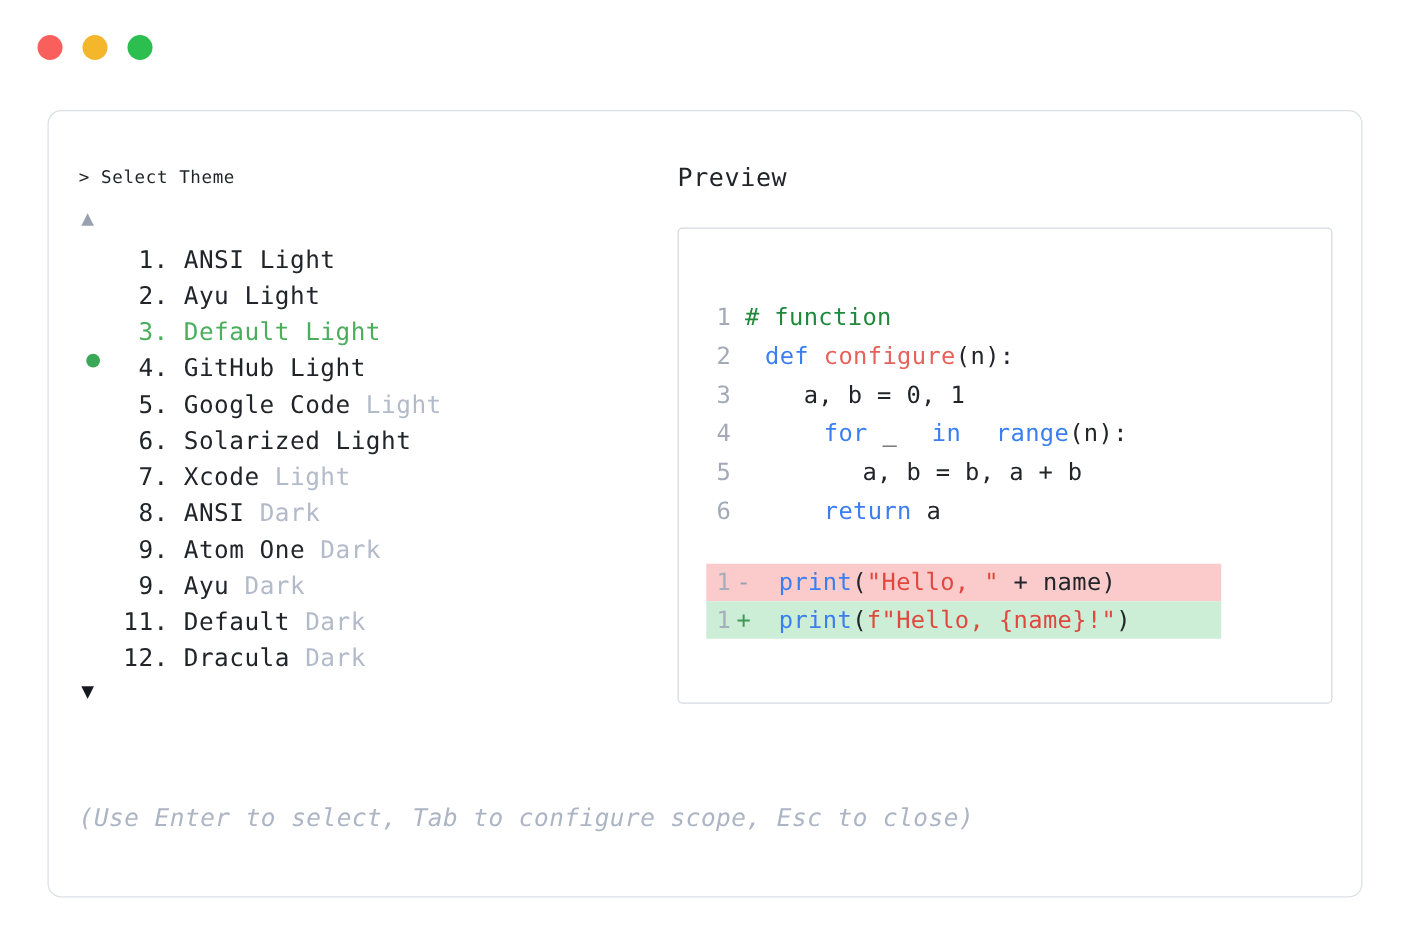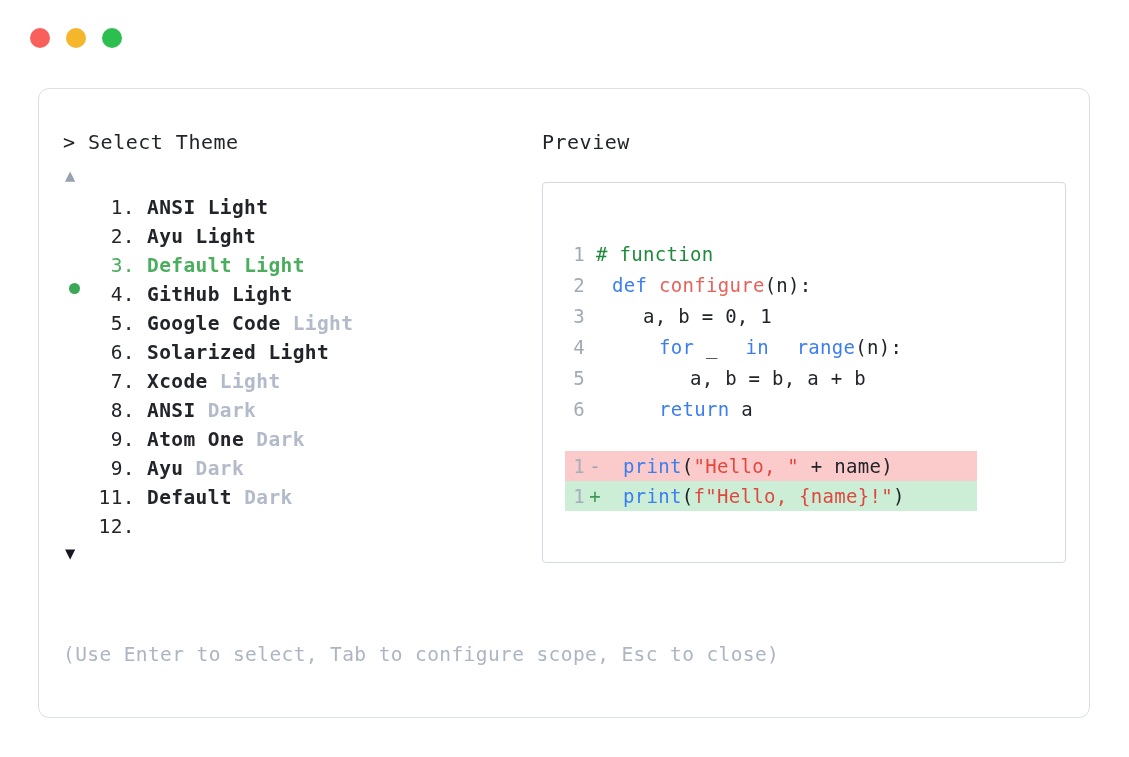--- a/index.html
+++ b/index.html
@@ -51,21 +51,21 @@
   }
 
   
   .left-pane {
     position: absolute;
     left: 24px;
     top: 40px;
     width: 470px;
   }
   .prompt-line {
-    font-size: 20px;
+    font-size: 14px;
     line-height: 26px;
     color: #22242a;
     letter-spacing: 0.5px;
     white-space: pre;
   }
   .scroll-arrow {
     font-size: 17px;
     line-height: 24px;
     height: 24px;
     margin-top: 8px;
@@ -108,38 +108,38 @@
   }
   .num-col {
     width: 42px;
     flex: 0 0 42px;
     text-align: right;
     padding-right: 0;
   }
   .name-col {
     padding-left: 12px;
     white-space: pre;
-    font-weight: bold;
   }
   .theme-row.selected .num-col,
   .theme-row.selected .name-col {
     color: #4aae5d;
   }
   .suffix-dim { color: #b3bac9; }
   .suffix-strong { color: #22242a; }
 
   .hint {
     position: absolute;
     left: 24px;
     top: 553px;
     font-size: 19.5px;
     line-height: 26px;
     letter-spacing: 0.4px;
     color: #adb4c4;
     white-space: pre;
+    font-style: italic;
   }
 
   
   .right-pane {
     position: absolute;
     left: 503px;
     top: 40px;
     width: 525px;
   }
   .preview-label {
@@ -241,21 +241,21 @@
           <div class="theme-row"><span class="bullet-col"></span><span class="num-col"> 2.</span><span class="name-col"><span>Ayu </span><span class="suffix-strong">Light</span></span></div>
           <div class="theme-row selected"><span class="bullet-col"><span class="bullet" style="background: rgb(58, 168, 86);"></span></span><span class="num-col"> 3.</span><span class="name-col"><span>Default </span><span>Light</span></span></div>
           <div class="theme-row"><span class="bullet-col"></span><span class="num-col"> 4.</span><span class="name-col"><span>GitHub </span><span class="suffix-strong">Light</span></span></div>
           <div class="theme-row"><span class="bullet-col"></span><span class="num-col"> 5.</span><span class="name-col"><span>Google Code </span><span class="suffix-dim">Light</span></span></div>
           <div class="theme-row"><span class="bullet-col"></span><span class="num-col"> 6.</span><span class="name-col"><span>Solarized </span><span class="suffix-strong">Light</span></span></div>
           <div class="theme-row"><span class="bullet-col"></span><span class="num-col"> 7.</span><span class="name-col"><span>Xcode </span><span class="suffix-dim">Light</span></span></div>
           <div class="theme-row"><span class="bullet-col"></span><span class="num-col"> 8.</span><span class="name-col"><span>ANSI </span><span class="suffix-dim">Dark</span></span></div>
           <div class="theme-row"><span class="bullet-col"></span><span class="num-col"> 9.</span><span class="name-col"><span>Atom One </span><span class="suffix-dim">Dark</span></span></div>
           <div class="theme-row"><span class="bullet-col"></span><span class="num-col">9.</span><span class="name-col"><span>Ayu </span><span class="suffix-dim">Dark</span></span></div>
           <div class="theme-row"><span class="bullet-col"></span><span class="num-col">11.</span><span class="name-col"><span>Default </span><span class="suffix-dim">Dark</span></span></div>
-          <div class="theme-row"><span class="bullet-col"></span><span class="num-col">12.</span></div>
+          <div class="theme-row"><span class="bullet-col"></span><span class="num-col">12.</span><span class="name-col"><span>Dracula </span><span class="suffix-dim">Dark</span></span></div>
         </div>
 
       <div class="scroll-arrow down">▼</div>
     </div>
 
     <div class="hint">(Use Enter to select, Tab to configure scope, Esc to close)</div>
 
     <div class="right-pane">
       <div class="preview-label">Preview</div>
 

